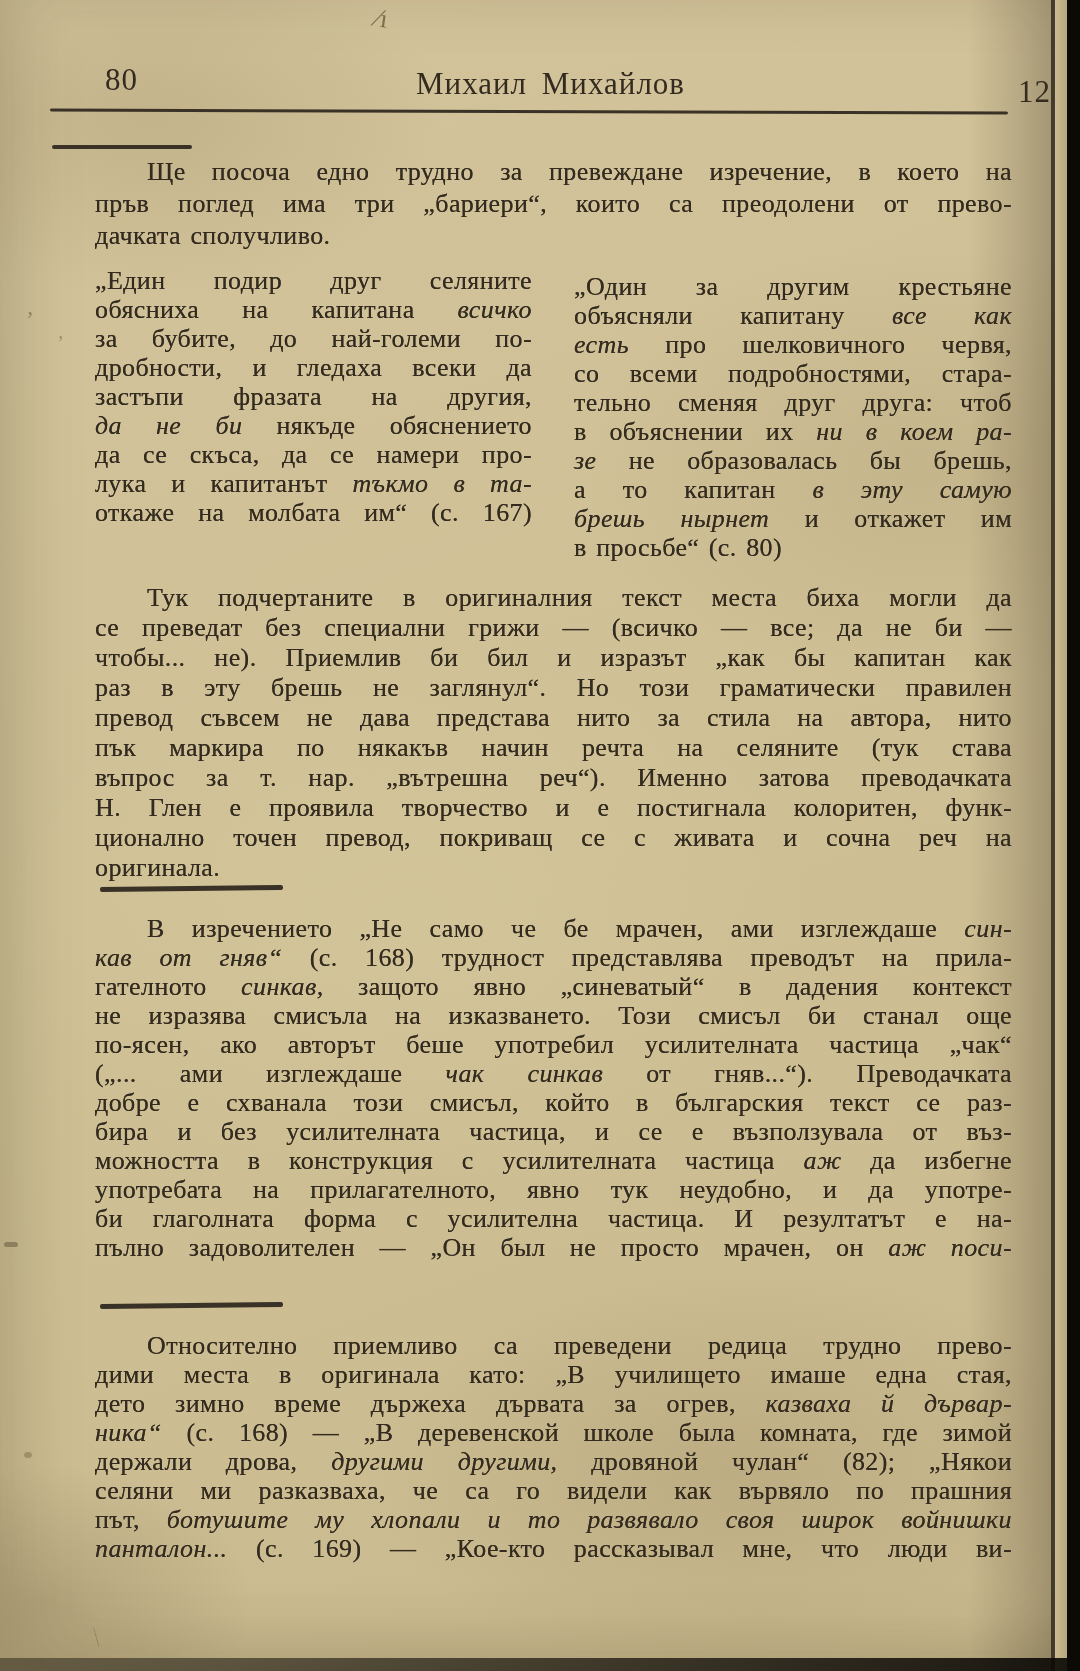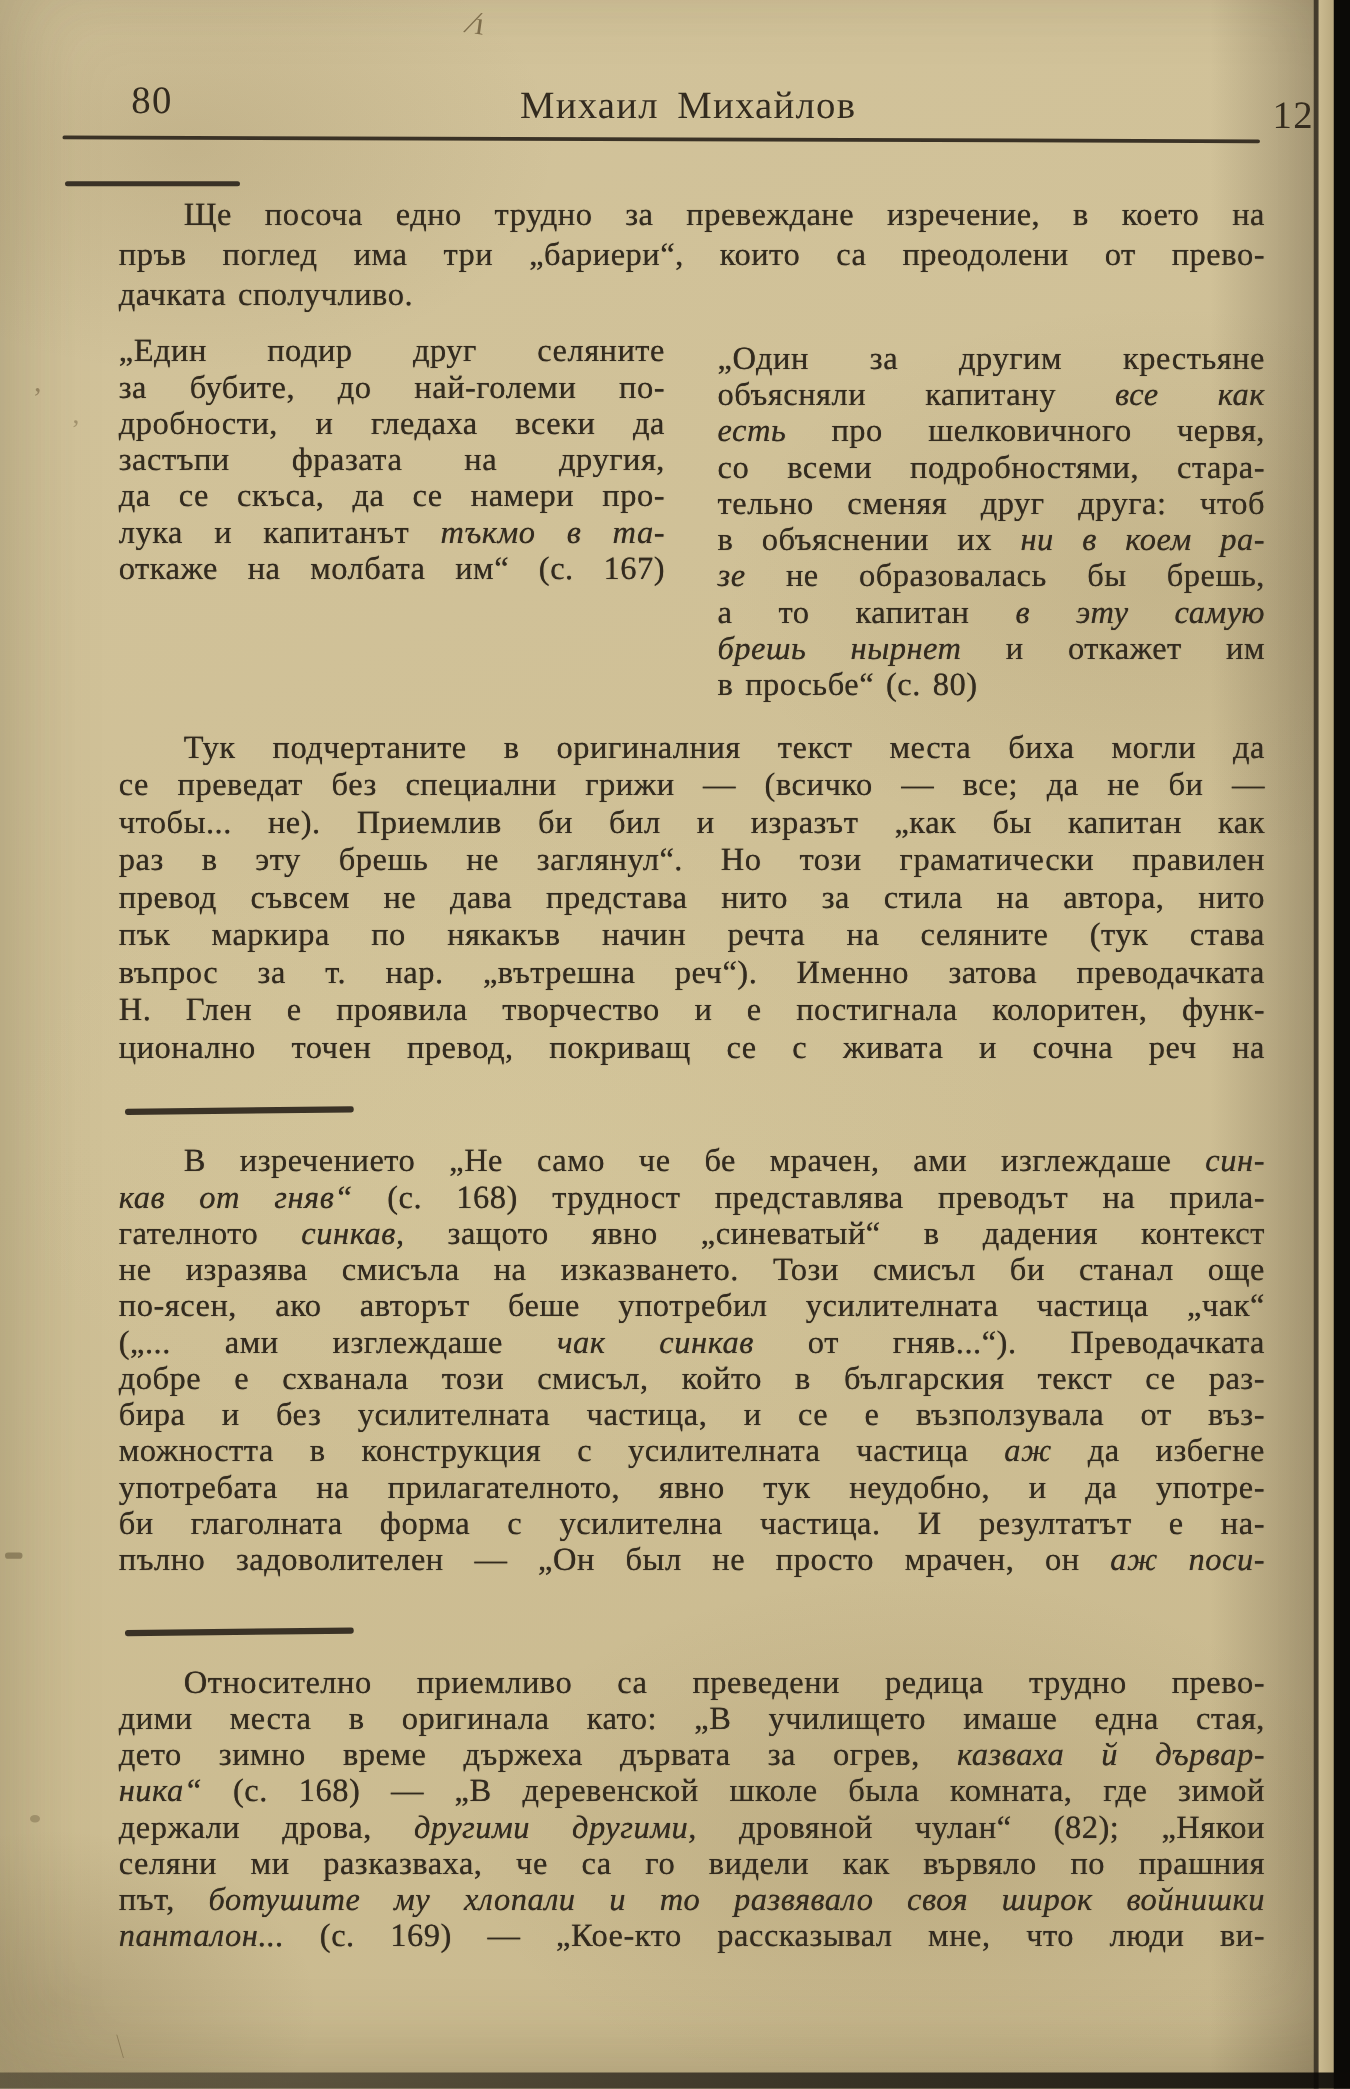--- a/index.html
+++ b/index.html
@@ -64,23 +64,25 @@
   <div class="abs rule" style="left:52px;top:145px;width:140px;height:4px;"></div>
 
   <div id="intro" class="abs tb" style="left:95px;top:156px;width:917px;">
       <div class="line indent"><span>Ще посоча едно трудно за превеждане изречение, в което на</span></div>
       <div class="line"><span>пръв поглед има три „бариери“, които са преодолени от прево-</span></div>
       <div class="line last"><span>дачката сполучливо.</span></div>
     </div>
 
   <div class="abs tb qcol" style="left:95px;top:266px;width:437px;">
       <div class="line"><span>„Един подир друг селяните</span></div>
+      <div class="line"><span>обясниха на капитана </span><span class="it">всичко</span></div>
       <div class="line"><span>за бубите, до най-големи по-</span></div>
       <div class="line"><span>дробности, и гледаха всеки да</span></div>
       <div class="line"><span>застъпи фразата на другия,</span></div>
+      <div class="line"><span class="it">да не би</span><span> някъде обяснението</span></div>
       <div class="line"><span>да се скъса, да се намери про-</span></div>
       <div class="line"><span>лука и капитанът </span><span class="it">тъкмо в та-</span></div>
       <div class="line"><span>откаже на молбата им“ (с. 167)</span></div>
     </div>
   <div class="abs tb qcol" style="left:574px;top:272px;width:438px;">
       <div class="line"><span>„Один за другим крестьяне</span></div>
       <div class="line"><span>объясняли капитану </span><span class="it">все как</span></div>
       <div class="line"><span class="it">есть</span><span> про шелковичного червя,</span></div>
       <div class="line"><span>со всеми подробностями, стара-</span></div>
       <div class="line"><span>тельно сменяя друг друга: чтоб</span></div>
@@ -94,20 +96,21 @@
   <div id="p2" class="abs tb" style="left:95px;top:583px;width:917px;">
       <div class="line indent"><span>Тук подчертаните в оригиналния текст места биха могли да</span></div>
       <div class="line"><span>се преведат без специални грижи — (всичко — все; да не би —</span></div>
       <div class="line"><span>чтобы... не). Приемлив би бил и изразът „как бы капитан как</span></div>
       <div class="line"><span>раз в эту брешь не заглянул“. Но този граматически правилен</span></div>
       <div class="line"><span>превод съвсем не дава представа нито за стила на автора, нито</span></div>
       <div class="line"><span>пък маркира по някакъв начин речта на селяните (тук става</span></div>
       <div class="line"><span>въпрос за т. нар. „вътрешна реч“). Именно затова преводачката</span></div>
       <div class="line"><span>Н. Глен е проявила творчество и е постигнала колоритен, функ-</span></div>
       <div class="line"><span>ционално точен превод, покриващ се с живата и сочна реч на</span></div>
+      <div class="line last"><span>оригинала.</span></div>
     </div>
 
   <div class="abs rule" style="left:100px;top:886px;width:183px;height:5px;transform:rotate(-0.6deg);"></div>
 
   <div id="p3" class="abs tb" style="left:95px;top:914px;width:917px;">
       <div class="line indent"><span>В изречението „Не само че бе мрачен, ами изглеждаше </span><span class="it">син-</span></div>
       <div class="line"><span class="it">кав от гняв“</span><span> (с. 168) трудност представлява преводът на прила-</span></div>
       <div class="line"><span>гателното </span><span class="it">синкав,</span><span> защото явно „синеватый“ в дадения контекст</span></div>
       <div class="line"><span>не изразява смисъла на изказването. Този смисъл би станал още</span></div>
       <div class="line"><span>по-ясен, ако авторът беше употребил усилителната частица „чак“</span></div>

